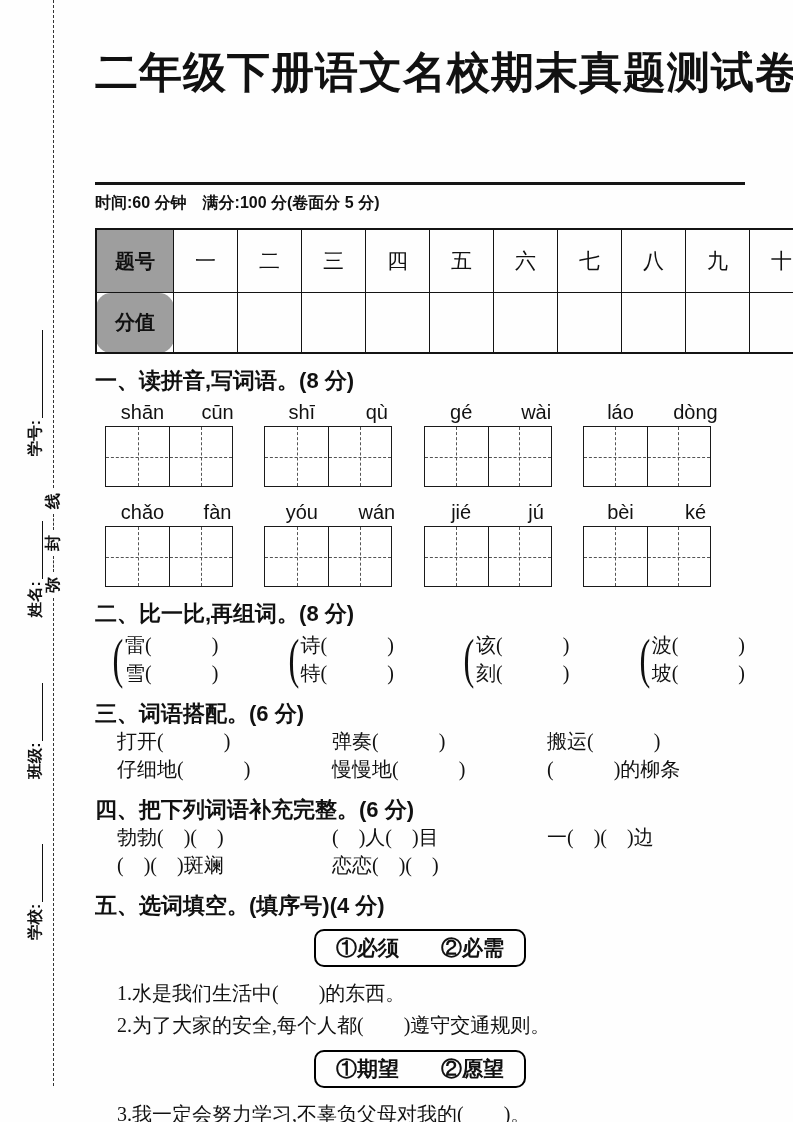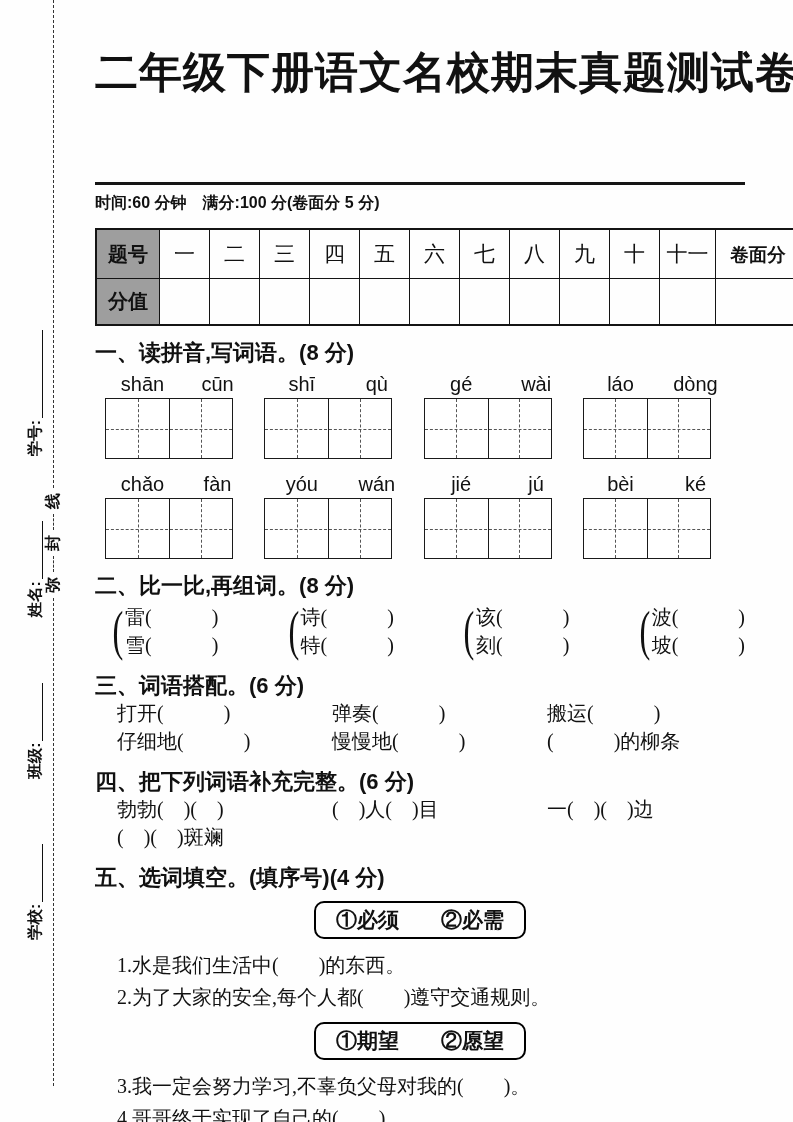--- a/index.html
+++ b/index.html
@@ -19,26 +19,26 @@
   .seal-seg.small{flex:0 0 16px;}
   .seal-char{font-size:16px;font-weight:700;font-family:"Liberation Sans",sans-serif;padding:0 5px;white-space:nowrap;}
   
   .content{position:absolute;left:95px;top:0;width:650px;padding-top:42px;}
   .title{font-size:43px;font-weight:700;text-align:center;letter-spacing:1px;line-height:62px;white-space:nowrap;}
   .rule{border:none;border-top:3px solid #151515;margin:78px 0 0 0;}
   .meta{margin-top:8px;font-size:16px;font-weight:700;
         font-family:"Liberation Sans",sans-serif;}
   
   table.score{border-collapse:collapse;margin-top:14px;width:645px;table-layout:fixed;}
-  table.score td{border:1.6px solid #141414;text-align:center;padding:4px;overflow:hidden;}
+  table.score td{border:1.6px solid #141414;text-align:center;padding:11px;overflow:hidden;}
   table.score{border:2.5px solid #141414;}
   .hdr-cell{background:#9e9e9e;font-weight:700;font-size:20px;font-family:"Liberation Sans",sans-serif;}
   .num-cell{font-size:21px;}
   .wide-cell{font-weight:700;font-size:18.5px;font-family:"Liberation Sans",sans-serif;}
-  tr.r1 td{height:40px;} tr.r2 td{height:37px;}
+  tr.r1 td{height:40px;} tr.r2 td{height:37px;border-radius:15px;}
   
   .sec-head{font-size:22px;font-weight:700;font-family:"Liberation Sans",sans-serif;
             margin:13px 0 0 0;line-height:27px;white-space:nowrap;}
   .pin-row{display:flex;justify-content:space-between;padding:0 12px 0 10px;margin-top:7px;}
   .pgroup{width:150px;}
   .psyls{display:flex;margin-bottom:2px;}
   .psyls span{flex:1;text-align:center;font-size:20px;font-family:"Liberation Sans","DejaVu Sans",sans-serif;}
   .tzg{position:relative;width:128px;height:61px;border:1.7px solid #1a1a1a;background:#fff;box-sizing:border-box;}
   .tzg i{position:absolute;display:block;}
   .tzg .mid{left:50%;top:0;bottom:0;width:0;border-left:1.7px solid #1a1a1a;}
@@ -271,20 +271,21 @@
     </div>
 
     <div class="sec-head">四、把下列词语补充完整。(6 分)</div>
     <div class="grid3">
       <span>勃勃(　)(　)</span>
       <span>(　)人(　)目</span>
       <span>一(　)(　)边</span>
     </div>
     <div class="grid3">
       <span>(　)(　)斑斓</span>
+      <span>恋恋(　)(　)</span>
     </div>
 
     <div class="sec-head">五、选词填空。(填序号)(4 分)</div>
     <div class="s5-wrap">
       <span class="word-box">
         <span>①必须</span><span class="wb-gap"></span><span>②必需</span>
       </span>
       <div class="sent" style="margin-top:12px">1.水是我们生活中(　　)的东西。</div>
       <div class="sent">2.为了大家的安全,每个人都(　　)遵守交通规则。</div>
       <span class="word-box">

